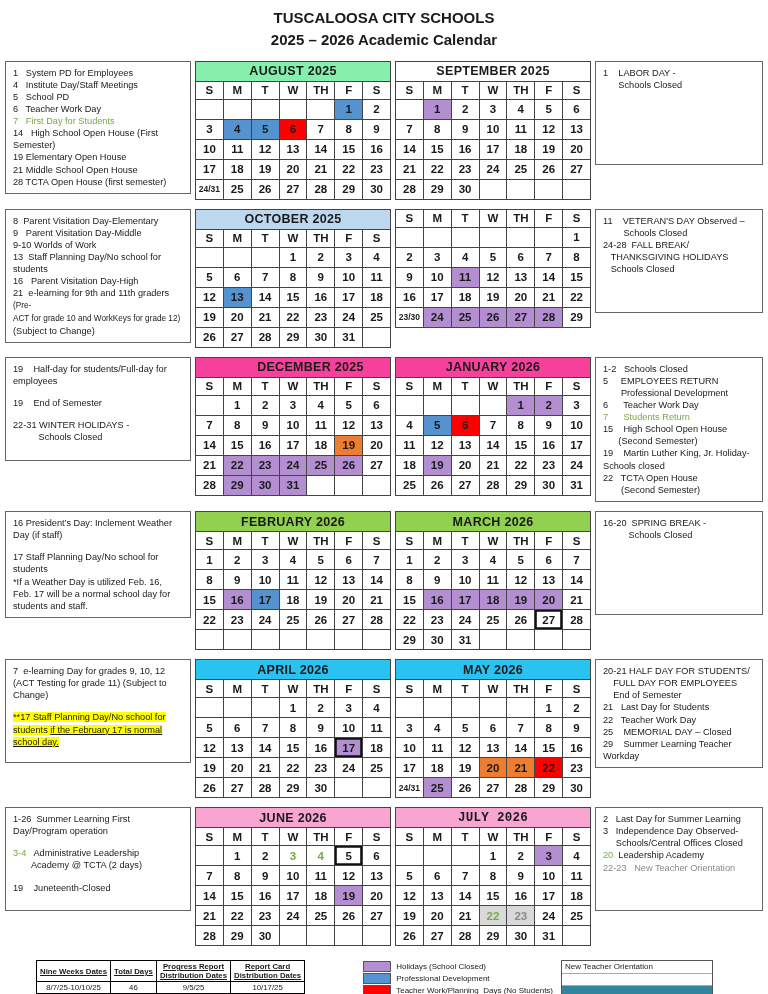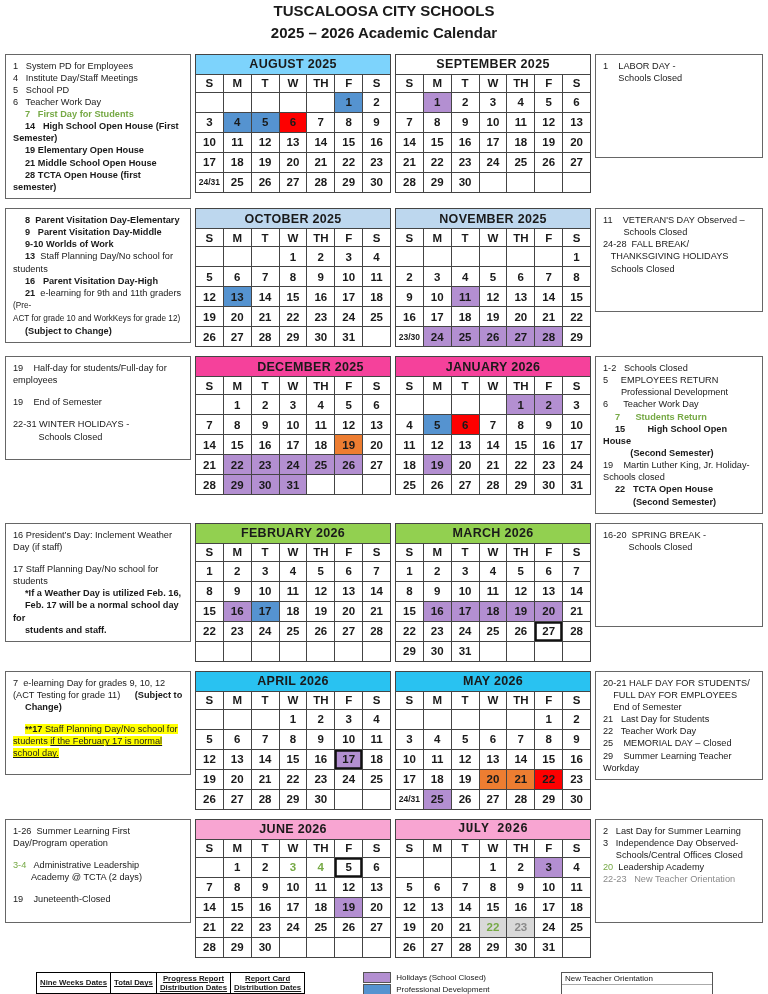--- a/index.html
+++ b/index.html
@@ -1,24 +1,24 @@
 <!DOCTYPE html>
 <html><head>
 <meta charset="utf-8">
 <style>
   html,body{margin:0;padding:0;background:#fff;}
   body{width:768px;height:994px;font-family:"Liberation Sans",sans-serif;color:#1a1a1a;}
   .page{position:relative;width:768px;height:994px;overflow:hidden;}
-  .title{text-align:center;font-weight:bold;font-size:15px;line-height:1.45;padding-top:0;}
+  .title{text-align:center;font-weight:bold;font-size:15px;line-height:1.45;padding-top:7px;}
   .band{display:grid;grid-template-columns:186px 196px 196px 168px;column-gap:4px;align-items:start;margin:0 3px 9px 5px;}
   .band.first{margin-top:10px;}
   .notes{border:1px solid #666;padding:5px 7px;font-size:9.2px;line-height:1.32;min-height:92px;background:#fff;}
   .note-line{white-space:pre-wrap;}
   .note-line.spacer{height:10px;}
-  .bold{font-weight:bold;margin-left:12px;}
+  .bold{font-weight:normal;}
   .green{color:#76a945;}
   .grey{color:#8a8a8a;}
   .hl{background:#ffff00;}
   .und{text-decoration:underline;}
   .small{font-size:8.2px;}
   .cal-table{border-collapse:collapse;width:100%;border:1.6px solid #333;table-layout:fixed;background:#fff;}
   .cal-table td{border:1px solid #444;text-align:center;overflow:hidden;}
   .month-header{font-weight:bold;font-size:12.5px;height:17px;letter-spacing:.3px;}
   .day-header{font-weight:bold;font-size:11.5px;height:15px;}
   .day{font-size:11.5px;height:17px;font-weight:600;}
@@ -61,21 +61,21 @@
         <div class="note-line"><span class="green bold">7   First Day for Students</span></div>
         <div class="note-line"><span class="bold">14   High School Open House (First Semester)</span></div>
         <div class="note-line"><span class="bold">19 Elementary Open House</span></div>
         <div class="note-line"><span class="bold">21 Middle School Open House</span></div>
         <div class="note-line"><span class="bold">28 TCTA Open House (first semester)</span></div>
       </div>
     <div class="cal">
         <table class="cal-table">
           <tbody>
             <tr>
-              <td colspan="7" class="month-header" style="background: #7dd3fc;">AUGUST 2025</td>
+              <td colspan="7" class="month-header" style="background: #86efac;">AUGUST 2025</td>
             </tr>
             <tr>
               <td class="day-header">S</td>
               <td class="day-header">M</td>
               <td class="day-header">T</td>
               <td class="day-header">W</td>
               <td class="day-header">TH</td>
               <td class="day-header">F</td>
               <td class="day-header">S</td>
             </tr>
@@ -267,23 +267,20 @@
               <td class="day">30</td>
               <td class="day">31</td>
               <td class="day"></td>
             </tr>
           </tbody>
         </table>
       </div>
     <div class="cal">
         <table class="cal-table">
           <tbody>
-            <tr>
-              <td colspan="7" class="month-header" style="background: rgb(189, 215, 238);">NOVEMBER 2025</td>
-            </tr>
             <tr>
               <td class="day-header">S</td>
               <td class="day-header">M</td>
               <td class="day-header">T</td>
               <td class="day-header">W</td>
               <td class="day-header">TH</td>
               <td class="day-header">F</td>
               <td class="day-header">S</td>
             </tr>
             <tr>

